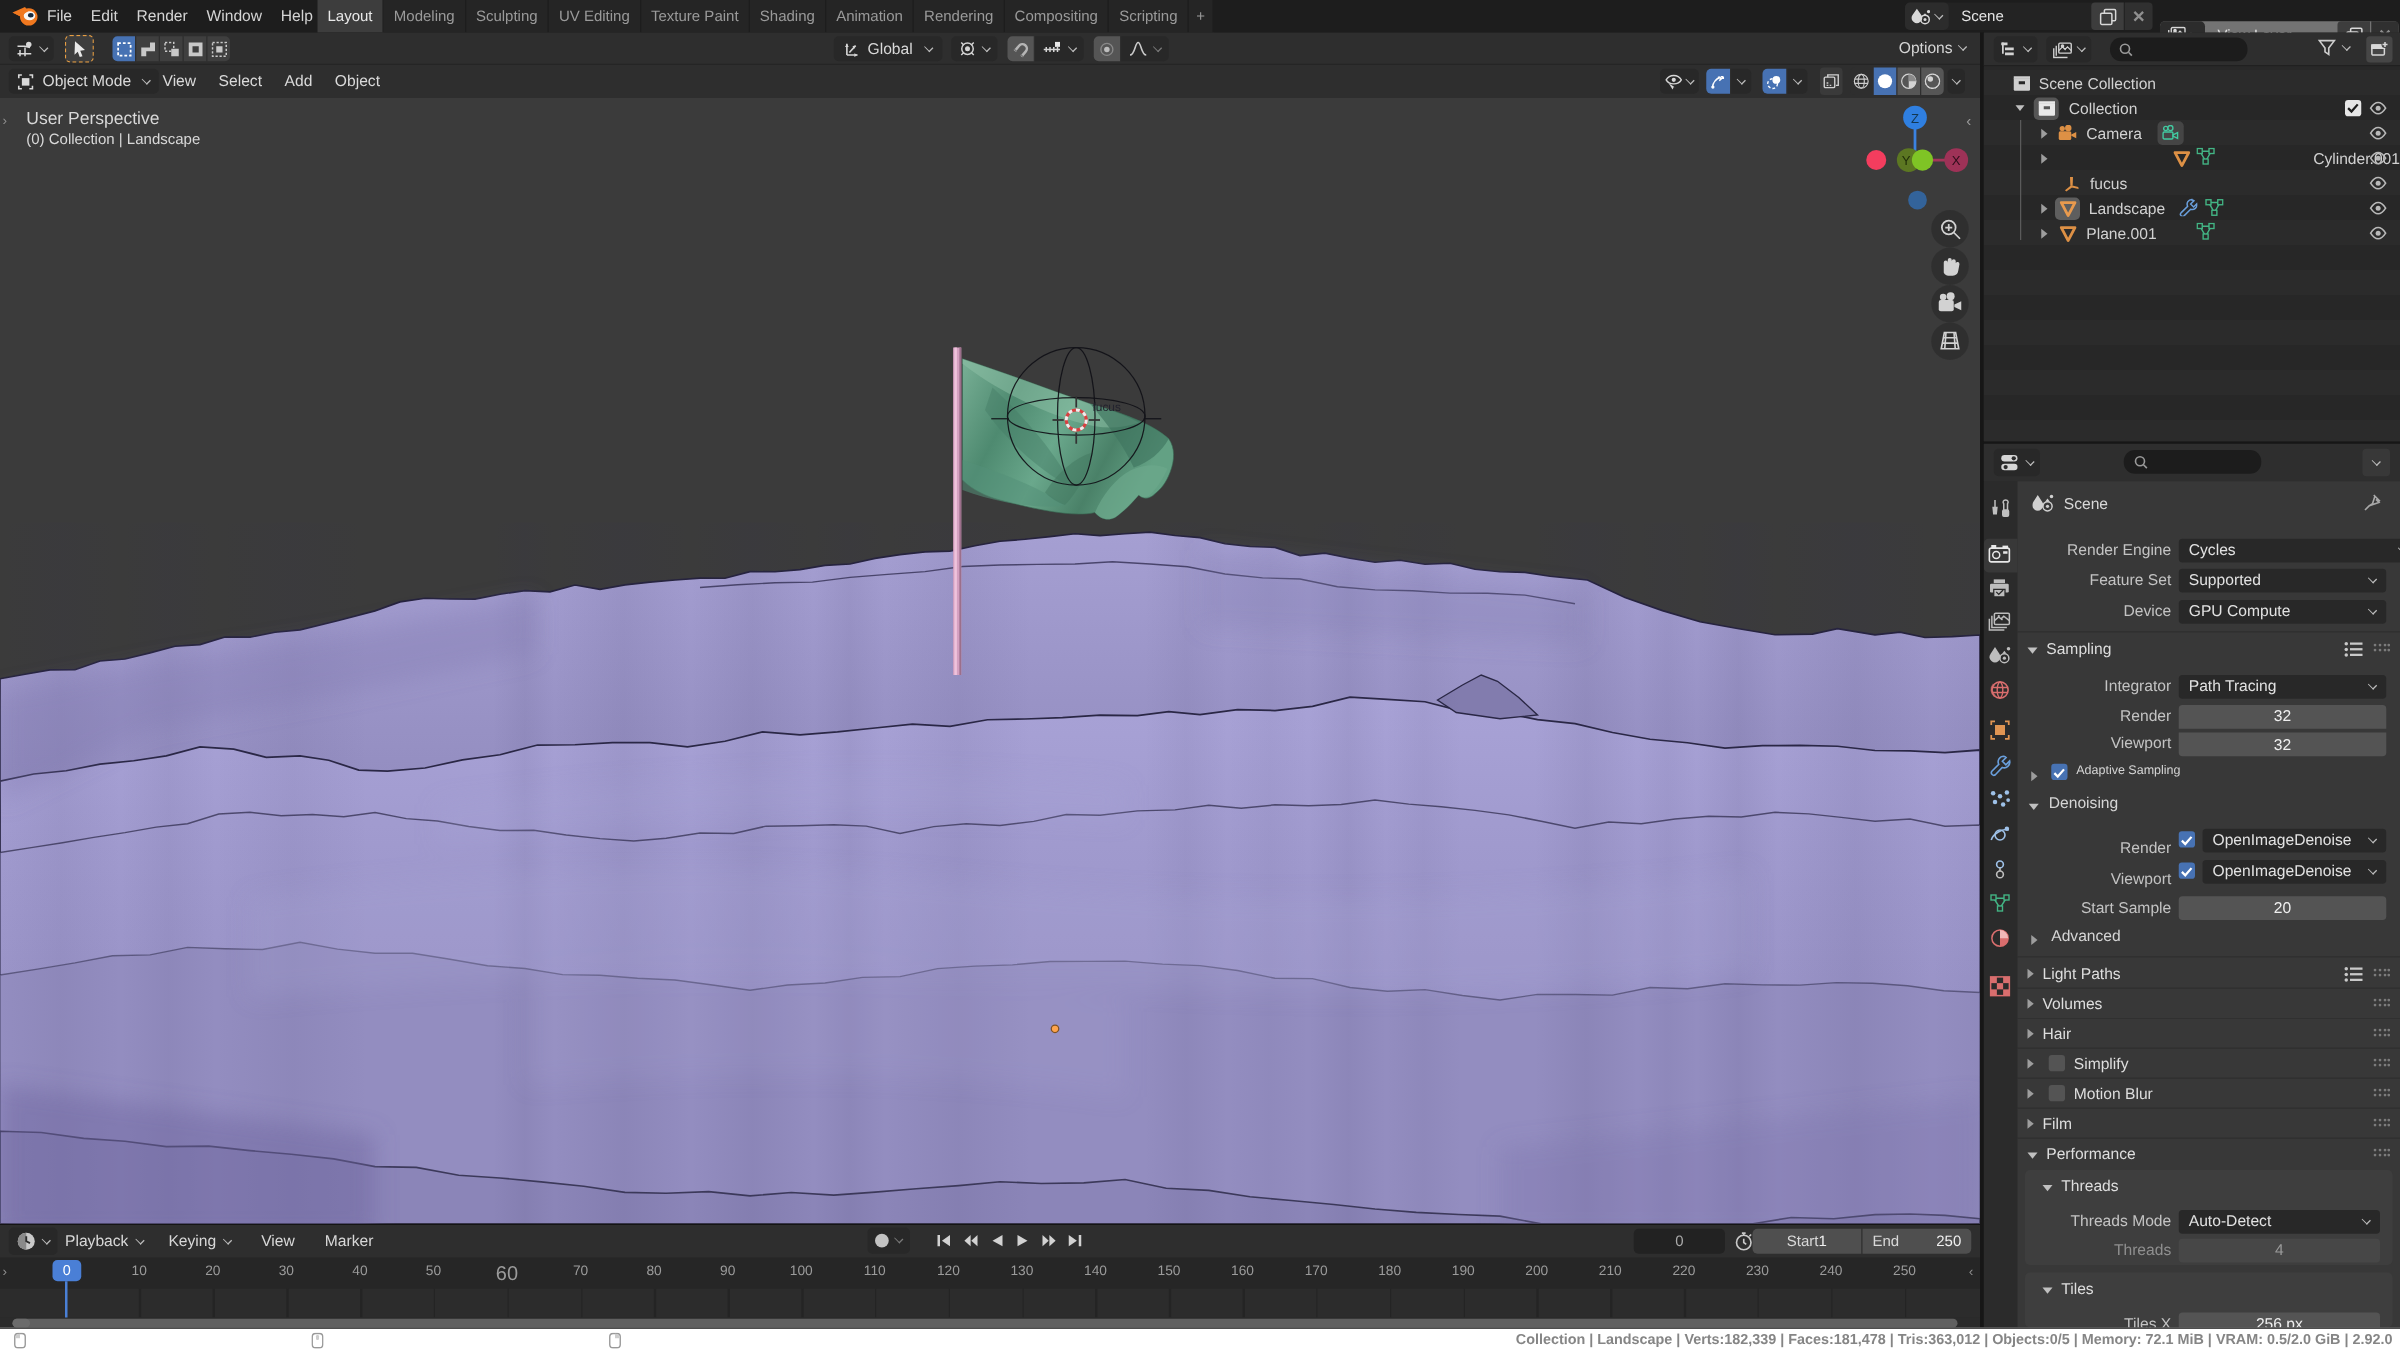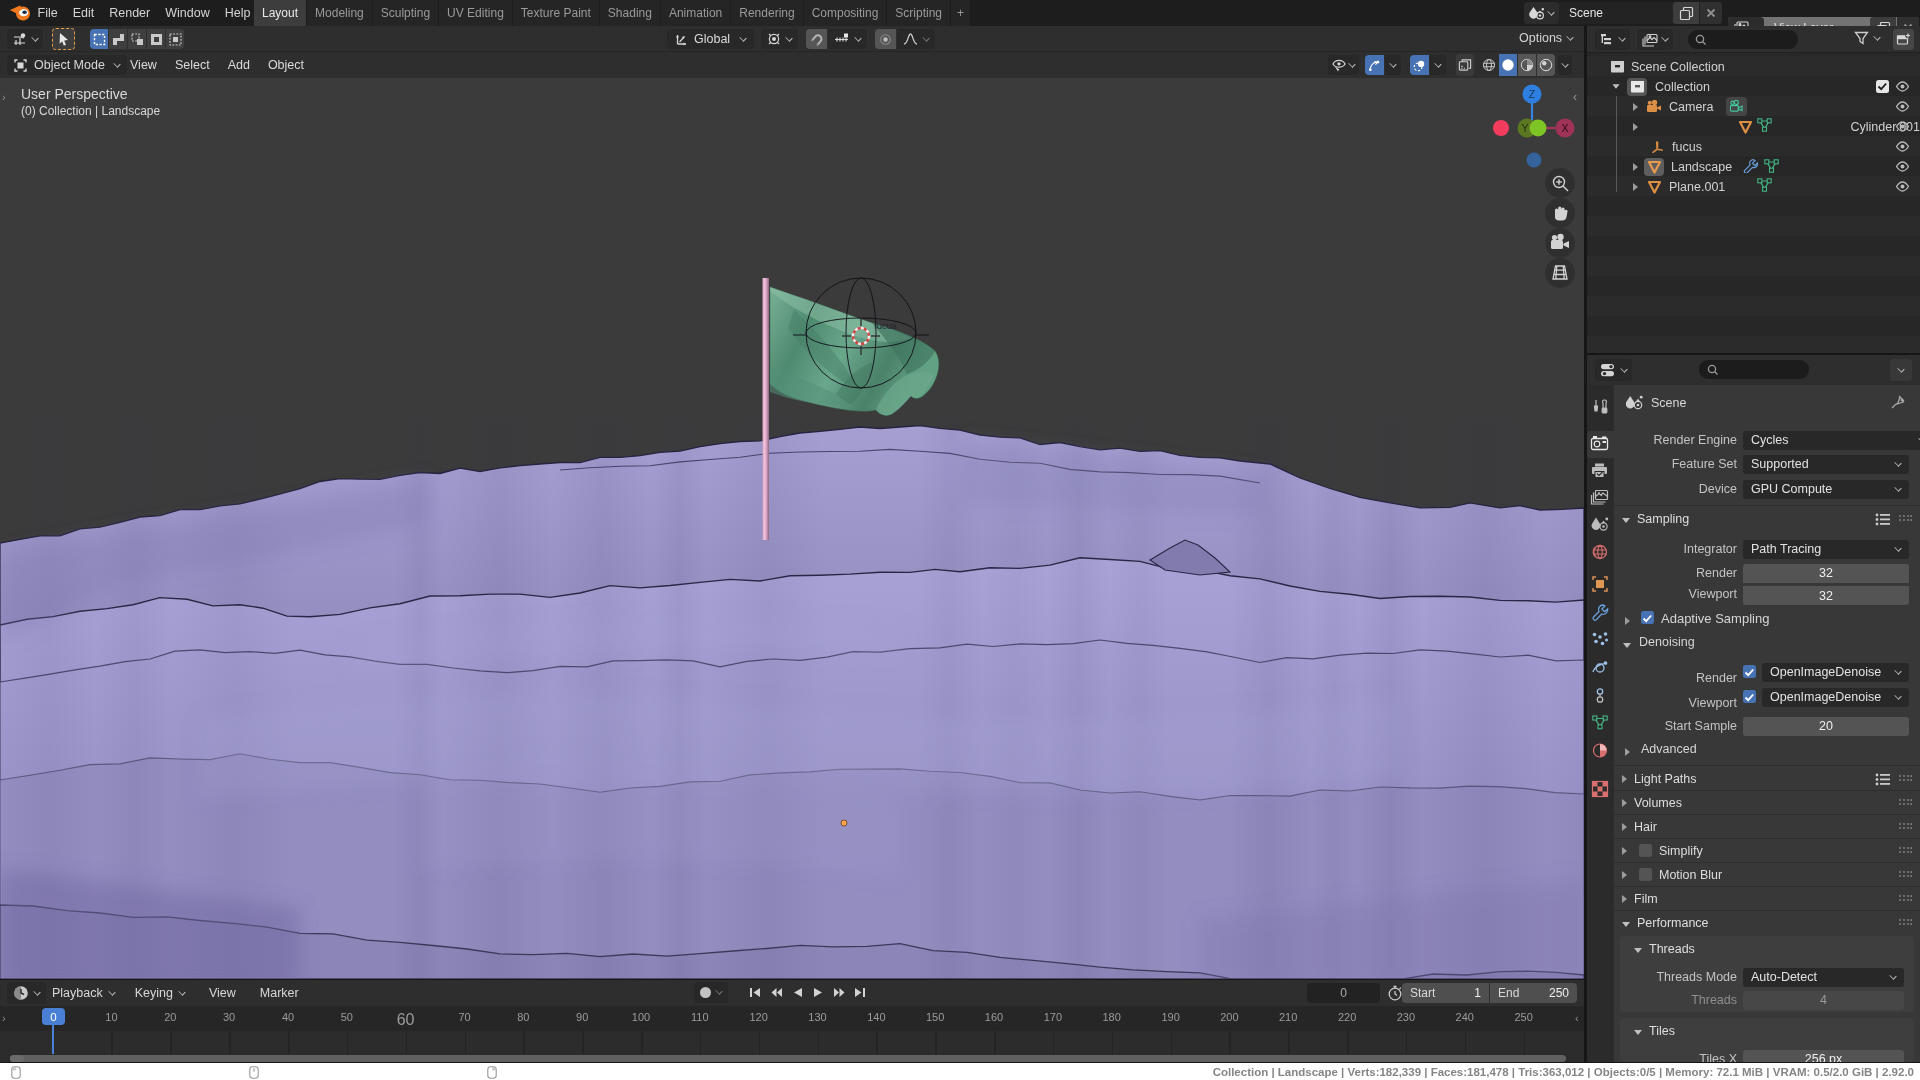--- a/index.html
+++ b/index.html
@@ -903,21 +903,21 @@
       <div class="slider" style="left:156px;top:208.5px;width:166px;border-radius:3px 3px 0 0;">32</div>
       <div class="pr-label" style="left:30px;top:232px;">Viewport</div>
       <div class="slider" style="left:156px;top:230px;width:166px;border-radius:0 0 3px 3px;margin-top:1px;">32</div>
 
       <span class="tri-r abs" style="left:38px;top:262px;"></span>
       <div class="check" style="left:54px;top:256px;">
           <svg width="11" height="11" viewBox="0 0 11 11">
             <path d="M1.5 5.5 L4.2 8.2 L9.2 2.5" stroke="#fff" stroke-width="1.8" fill="none"></path>
           </svg>
         </div>
-      <span class="abs" style="left:74px;top:256px;color:#d5d5d5;font-size:13px;">Adaptive Sampling</span>
+      <span class="abs" style="left:74px;top:256px;color:#d5d5d5;font-size:10px;">Adaptive Sampling</span>
 
       <span class="tri-d abs" style="left:36px;top:288px;"></span>
       <span class="abs" style="left:52px;top:280px;color:#d5d5d5;font-size:12.5px;">Denoising</span>
 
       <div class="pr-label" style="left:30px;top:316px;">Render</div>
       <div class="check" style="left:156px;top:310px;">
           <svg width="11" height="11" viewBox="0 0 11 11">
             <path d="M1.5 5.5 L4.2 8.2 L9.2 2.5" stroke="#fff" stroke-width="1.8" fill="none"></path>
           </svg>
         </div>
@@ -1125,21 +1125,21 @@
           </div>
       </div>
       <div class="abs" style="left:1307px;top:3px;width:73px;height:20px;background:#222222;border-radius:4px;color:#ababab;display:flex;align-items:center;justify-content:center;font-size:12px;">0</div>
       <svg class="abs" style="left:1387px;top:5px;" width="16" height="16" viewBox="0 0 16 16">
           <g stroke="#c9c9c9" stroke-width="1.3" fill="none">
             <circle cx="8" cy="9" r="5.8"></circle>
             <path d="M8 6 V9 L10 10.5 M6.5 1.5 h3 M8 1.5 v2 M12.5 4 l1.4-1.4"></path>
           </g>
         </svg>
       <div class="abs row" style="left:1402px;top:3px;">
-        <div style="width:87px;height:20px;background:#4f4f4f;border-radius:4px 0 0 4px;display:flex;align-items:center;padding:0 8px;justify-content:space-between;">
+        <div style="width:87px;height:20px;background:#4f4f4f;border-radius:4px 0 0 4px;display:flex;align-items:center;padding:0 8px;justify-content:center;">
             <span style="color:#d9d9d9;">Start</span>
             <span style="color:#f0f0f0;">1</span>
           </div>
         <div style="width:87px;height:20px;background:#4f4f4f;border-radius:0 4px 4px 0;margin-left:1px;display:flex;align-items:center;padding:0 8px;justify-content:space-between;">
             <span style="color:#d9d9d9;">End</span>
             <span style="color:#f0f0f0;">250</span>
           </div>
       </div>
     </div>
     <div class="tl-ruler" id="tl-ruler">

